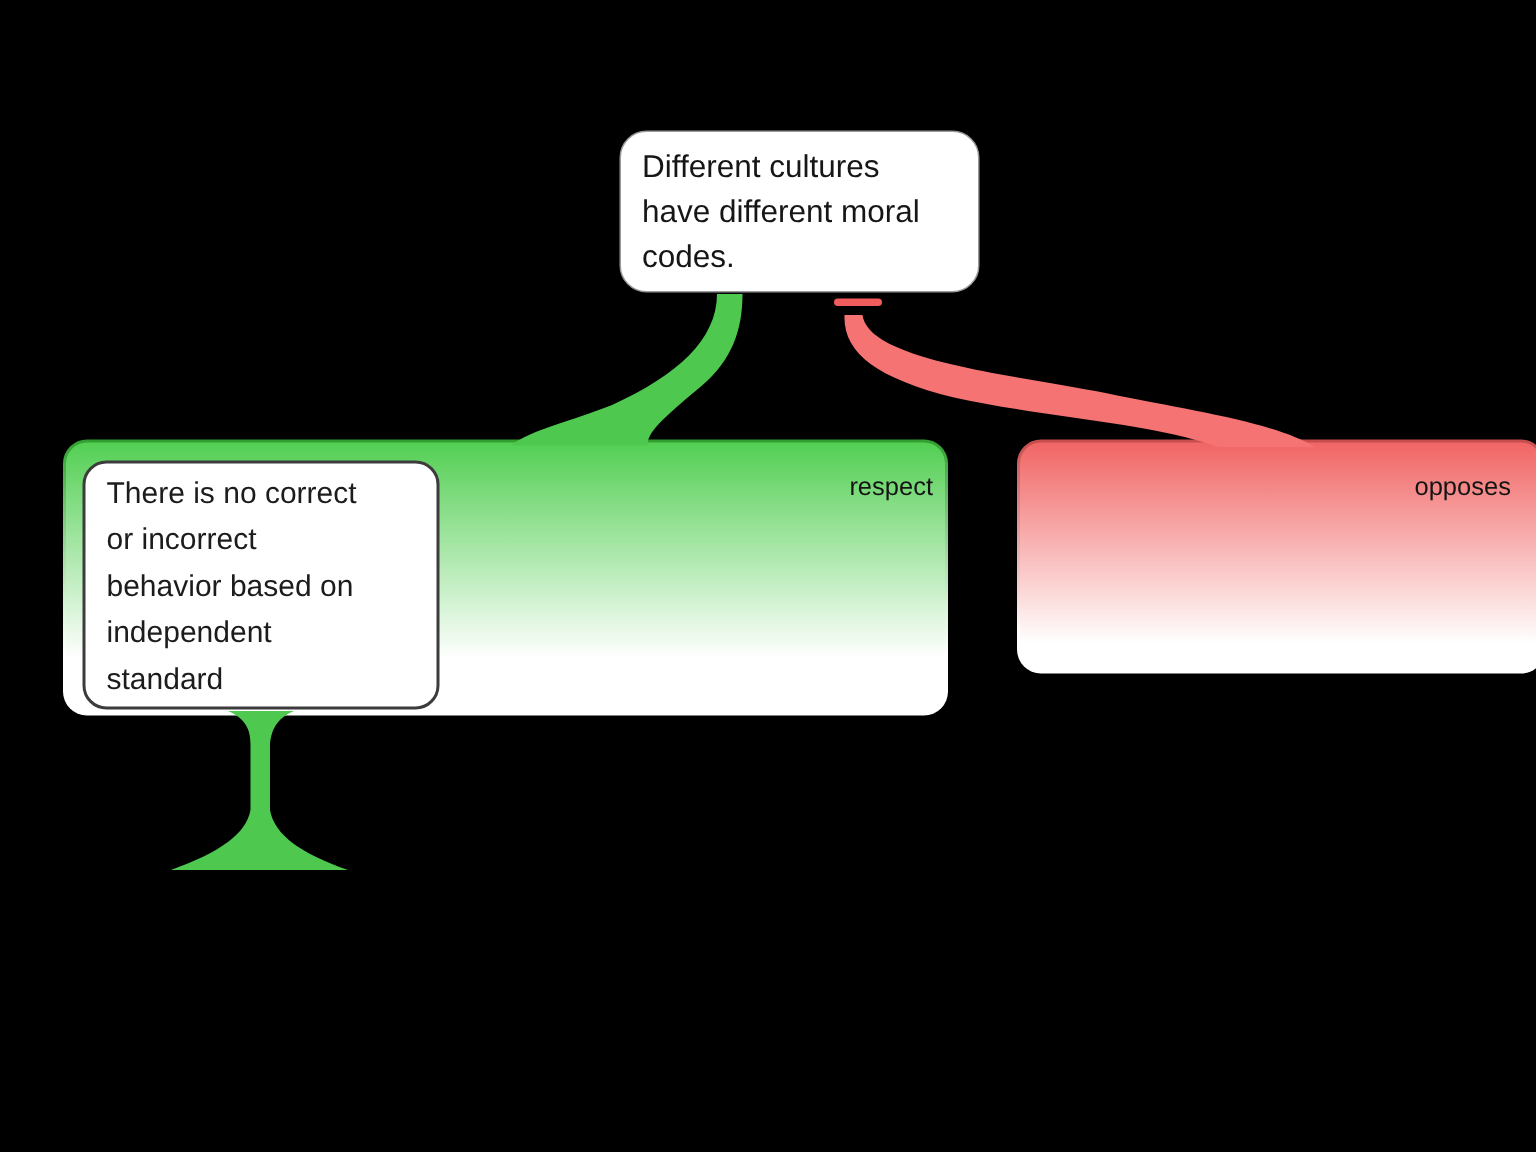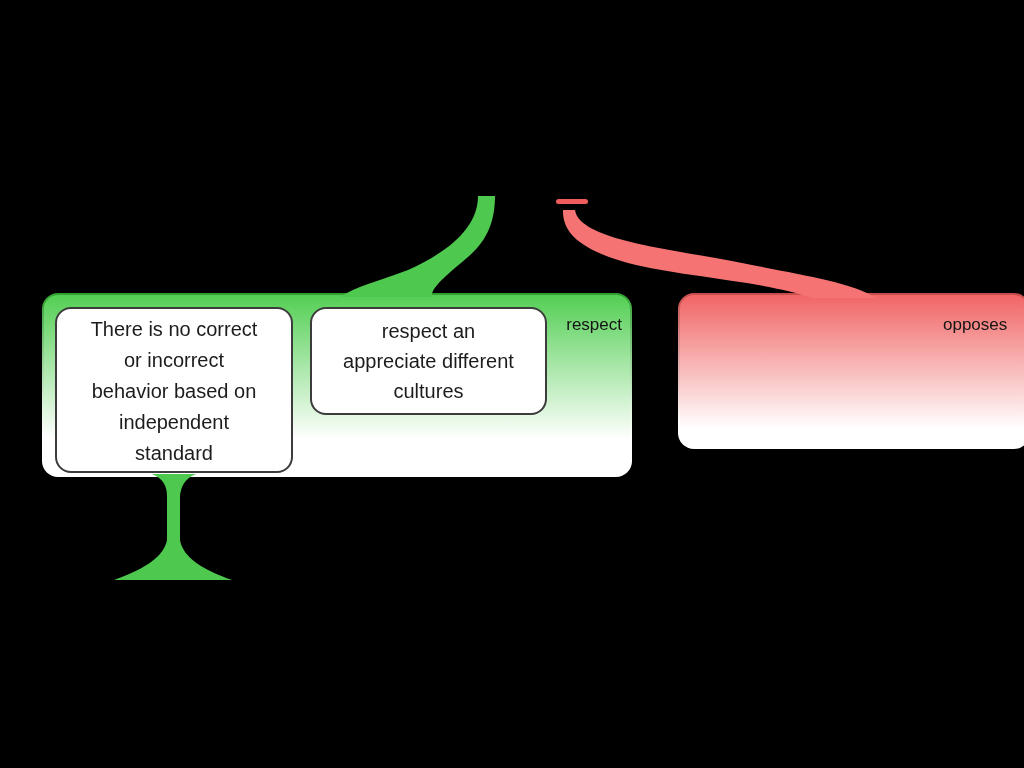--- a/index.html
+++ b/index.html
@@ -10,21 +10,20 @@
     overflow: hidden;
     font-family: "Liberation Sans", sans-serif;
   }
   .claim {
     position: absolute;
     background: #ffffff;
     border: 2px solid #3c3c3c;
     border-radius: 16px;
     color: #1c1c1c;
     box-sizing: border-box;
-    text-align: center;
   }
   .claim-text {
     white-space: pre-line;
     font-size: 20px;
     line-height: 30px;
   }
   .root-claim {
     position: absolute;
     left: 413px; top: 87px;
     width: 240px; height: 108px;
@@ -74,25 +73,20 @@
   <div class="group-outer support" style="left:42px; top:293px; width:590px; height:184px;">
     <div class="group-inner support"></div>
     <div class="group-label" style="top:22px; right:10px;">respect</div>
     <div class="claim pad-a" style="left:13px; top:14px; width:238px; height:166px;">
       <div class="claim-text">There is no correct
 or incorrect
 behavior based on
 independent
 standard</div>
     </div>
-    <div class="claim pad-b" style="left:268px; top:14px; width:237px; height:108px;">
-      <div class="claim-text">respect an
-appreciate different
-cultures</div>
-    </div>
   </div>
 
   <div class="group-outer oppose" style="left:678px; top:293px; width:352px; height:156px;">
     <div class="group-inner oppose"></div>
     <div class="group-label" style="top:22px; left:265px;">opposes</div>
   </div>
 
 
   <svg class="connectors" width="1024" height="768" viewBox="0 0 1024 768">
 
@@ -115,14 +109,19 @@
     <rect x="556" y="199" width="32" height="5" rx="2.5" fill="#f05c5c"></rect>
 
     <path fill="#f57373" d="M563,210
              C562,235 584,252 636,265
              C694,278 768,282 812,298
              L877,298
              C848,281 795,274 737,262
              C678,250 579,241 575,210 Z"></path>
   </svg>
 
+  <div class="root-claim">
+    <div class="claim-text">Different cultures
+have different moral
+codes.</div>
+  </div>
 
 </div>
 
 </body></html>

